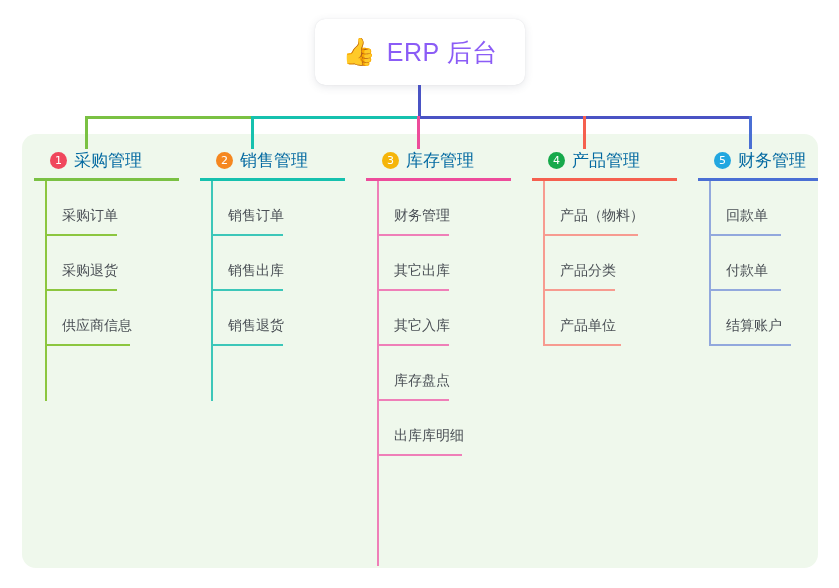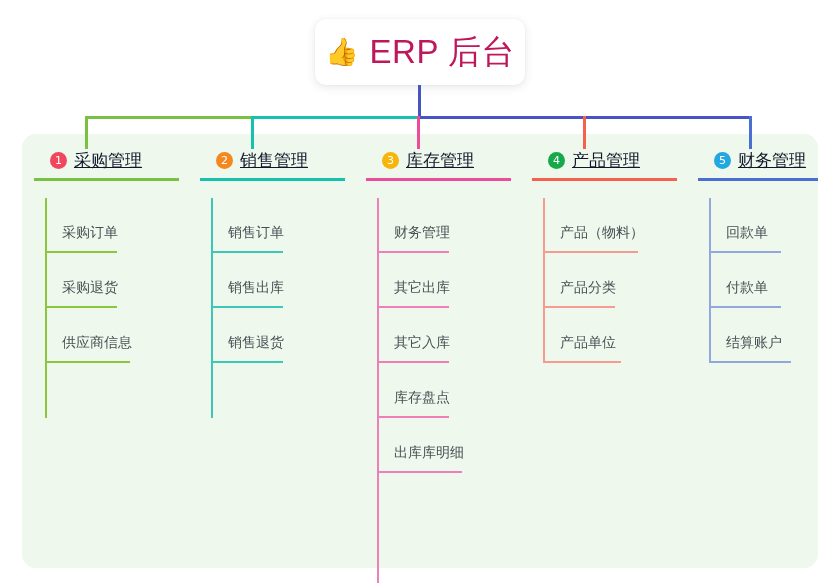--- a/index.html
+++ b/index.html
@@ -45,22 +45,22 @@
     justify-content: center;
     gap: 11px;
     box-sizing: border-box;
   }
   .root-emoji {
     font-size: 27px;
     line-height: 1;
     color: #f6b93b;
   }
   .root-title {
-    font-size: 33px;
-    color: #be185d;
+    font-size: 25px;
+    color: #8b5cf6;
     letter-spacing: 0.5px;
     white-space: nowrap;
     text-align: center;
   }
 
   
   .conn {
     position: absolute;
   }
   .stem-root {
@@ -101,33 +101,32 @@
     border-radius: 50%;
     color: #ffffff;
     font-size: 11px;
     line-height: 17px;
     text-align: center;
     flex: 0 0 auto;
     font-family: "DejaVu Sans", sans-serif;
   }
   .col-title {
     font-size: 17px;
-    color: #0f172a;
+    color: #0369a1;
     white-space: nowrap;
-    text-decoration: underline;
   }
   .col-rule {
     height: 3px;
     margin-top: 6px;
   }
 
   
   .leaves {
     position: relative;
-    margin-top: 17px;
+    margin-top: 0px;
   }
   .spine {
     position: absolute;
     left: 11px;
     top: 0;
     width: 2px;
   }
   .leaf {
     position: relative;
     height: 55px;

